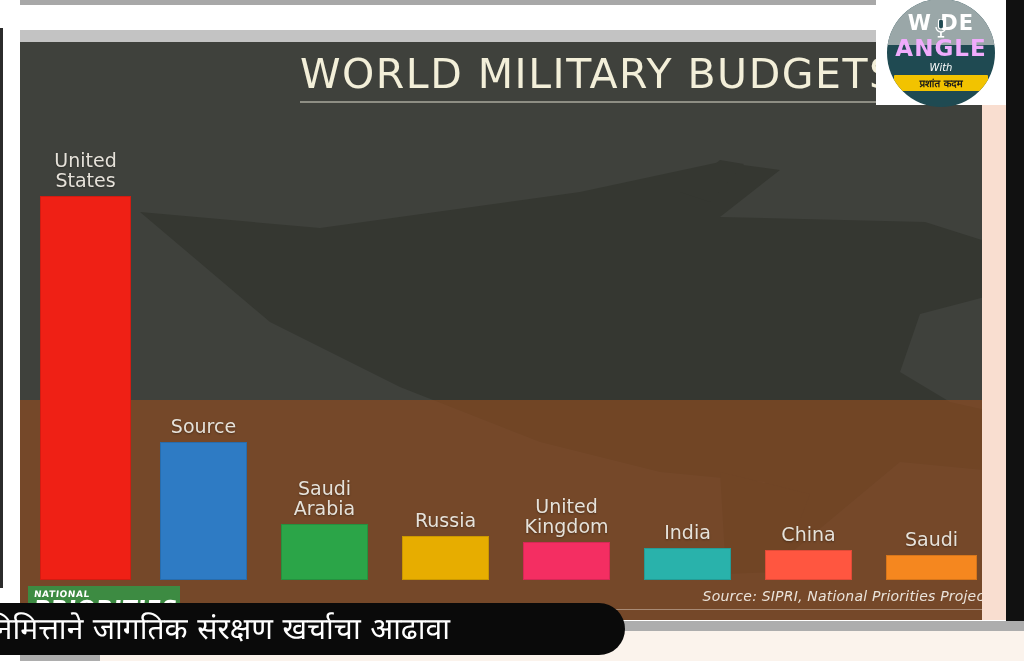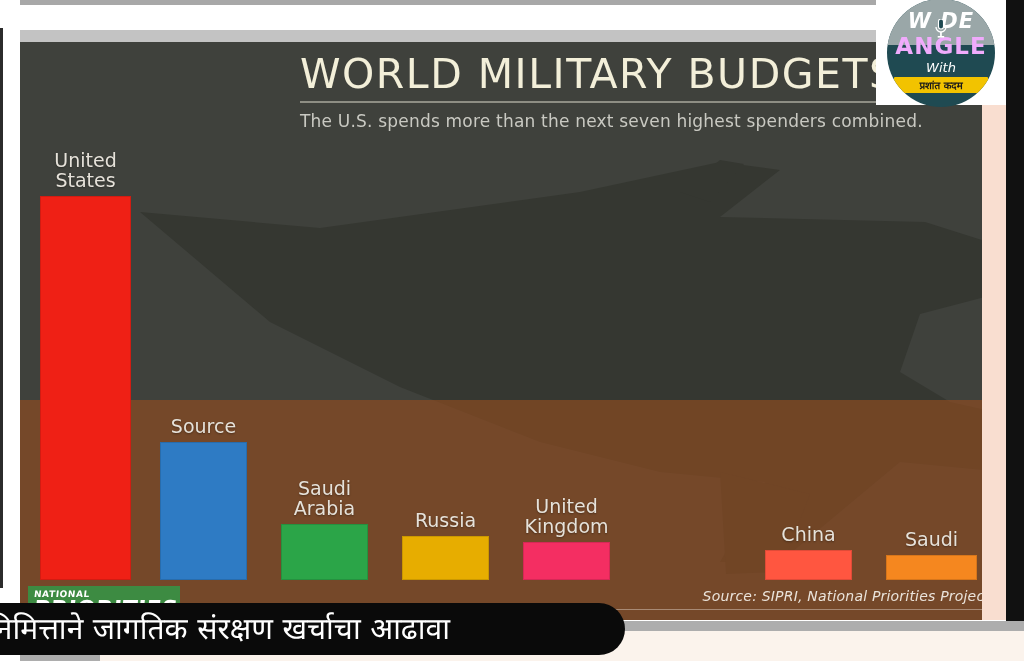--- a/index.html
+++ b/index.html
@@ -222,37 +222,36 @@
   }
   .logo-wide {
     position: relative;
     z-index: 2;
     color: #ffffff;
     font-size: 21px;
     font-weight: bold;
     letter-spacing: 1px;
     line-height: 1;
     margin-top: -2px;
-    font-style: italic;
   }
   .logo-angle {
     position: relative;
     z-index: 2;
     color: #f0abfc;
     font-size: 23px;
     font-weight: bold;
     letter-spacing: 1px;
     line-height: 1;
     margin-top: 3px;
   }
   .logo-with {
     position: relative;
     z-index: 2;
     color: #ffffff;
-    font-size: 13px;
+    font-size: 10px;
     font-style: italic;
     margin-top: 2px;
   }
   .logo-name {
     position: relative;
     z-index: 2;
     background: #f2c300;
     color: #1a1a1a;
     font-size: 10px;
     font-weight: bold;
@@ -303,21 +302,20 @@
                  L880 420 L820 470 L760 520 L700 520 L745 440 L640 430
                  L520 400 L380 345 L250 280 Z"></path>
         <path d="M660 150 L700 118 L724 122 L690 160 Z"></path>
         <path d="M700 430 L790 452 L760 530 L706 532 Z"></path>
       </g>
     </svg>
 
     <div class="title-block">
       <div class="chart-title">WORLD MILITARY BUDGETS</div>
       <div class="title-rule"></div>
-      <div class="chart-subtitle">The U.S. spends more than the next seven highest spenders combined.</div>
     </div>
 
     <div class="warm-overlay"></div>
 
     <div class="bars-layer" id="bars-layer">
         <div class="bar-group" style="left: 20px; width: 91px; height: 384px;">
           <div class="bar-label">United
 States</div>
           <div class="bar-rect" style="background: rgb(239, 32, 21);"></div>
         </div>
@@ -331,20 +329,24 @@
           <div class="bar-rect" style="background: rgb(43, 165, 72);"></div>
         </div>
         <div class="bar-group" style="left: 382px; width: 87px; height: 44px;">
           <div class="bar-label">Russia</div>
           <div class="bar-rect" style="background: rgb(231, 173, 0);"></div>
         </div>
         <div class="bar-group" style="left: 503px; width: 87px; height: 38px;">
           <div class="bar-label">United
 Kingdom</div>
           <div class="bar-rect" style="background: rgb(244, 46, 98);"></div>
+        </div>
+        <div class="bar-group" style="left: 624px; width: 87px; height: 32px;">
+          <div class="bar-label">India</div>
+          <div class="bar-rect" style="background: rgb(41, 178, 171);"></div>
         </div>
         <div class="bar-group" style="left: 745px; width: 87px; height: 30px;">
           <div class="bar-label">China</div>
           <div class="bar-rect" style="background: rgb(255, 86, 64);"></div>
         </div>
         <div class="bar-group" style="left: 866px; width: 91px; height: 25px;">
           <div class="bar-label">Saudi</div>
           <div class="bar-rect" style="background: rgb(245, 135, 31);"></div>
         </div>
       </div>

